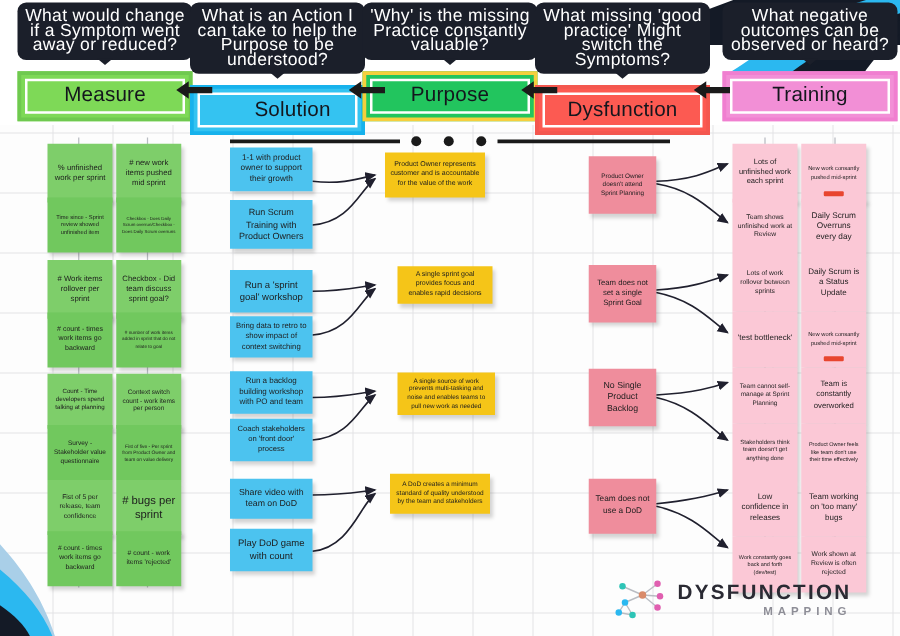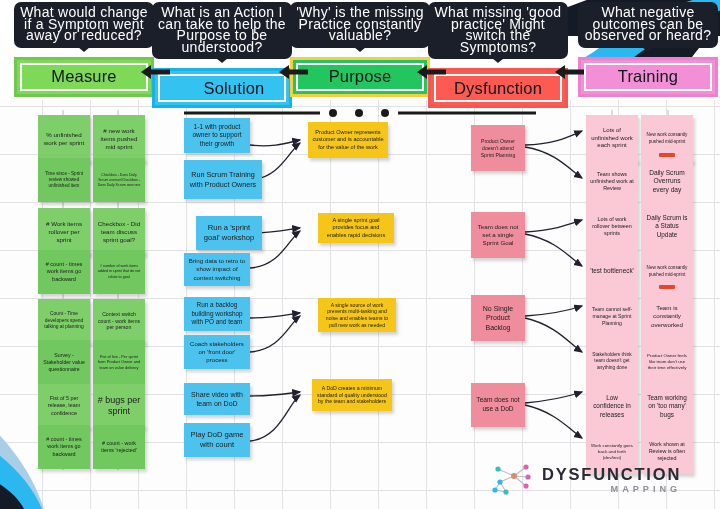--- a/index.html
+++ b/index.html
@@ -286,24 +286,24 @@
       </div>
     <div class="note n-measure alt" style="left:93px; top:425px; width:52px; height:44px; font-size:5.4px; line-height:7.2px;">
         <span># count - work items 'rejected'</span>
       </div>
   </div>
 
   <div>
     <div class="note n-solution" style="left:184px; top:118px; width:66px; height:35px; font-size:6.6px; line-height:8.6px;">
         <span>1-1 with product owner to support their growth</span>
       </div>
-    <div class="note n-solution" style="left:184px; top:160px; width:78px; height:39px; font-size:7.2px; line-height:9.4px;">
+    <div class="note n-solution" style="left:184px; top:160px; width:66px; height:39px; font-size:7.2px; line-height:9.4px;">
         <span>Run Scrum Training with Product Owners</span>
       </div>
-    <div class="note n-solution" style="left:196px; top:216px; width:66px; height:34px; font-size:7.6px; line-height:9.6px;">
+    <div class="note n-solution" style="left:184px; top:216px; width:66px; height:34px; font-size:7.6px; line-height:9.6px;">
         <span>Run a 'sprint goal' workshop</span>
       </div>
     <div class="note n-solution" style="left:184px; top:253px; width:66px; height:33px; font-size:6.2px; line-height:8.2px;">
         <span>Bring data to retro to show impact of context switching</span>
       </div>
     <div class="note n-solution" style="left:184px; top:297px; width:66px; height:34px; font-size:6.4px; line-height:8.4px;">
         <span>Run a backlog building workshop with PO and team</span>
       </div>
     <div class="note n-solution" style="left:184px; top:335px; width:66px; height:34px; font-size:6.1px; line-height:8.1px;">
         <span>Coach stakeholders on 'front door' process</span>

